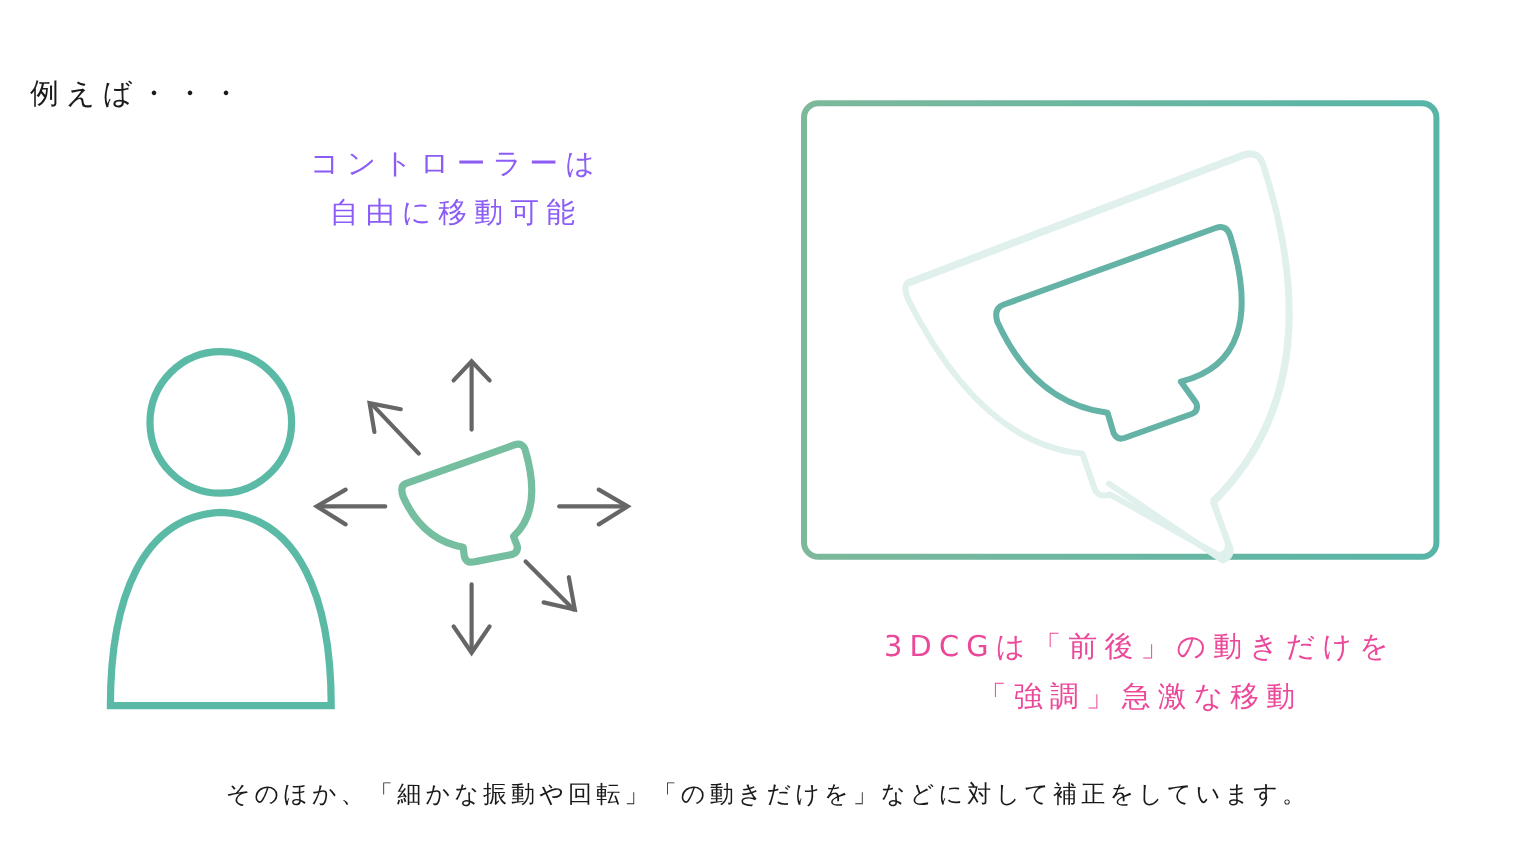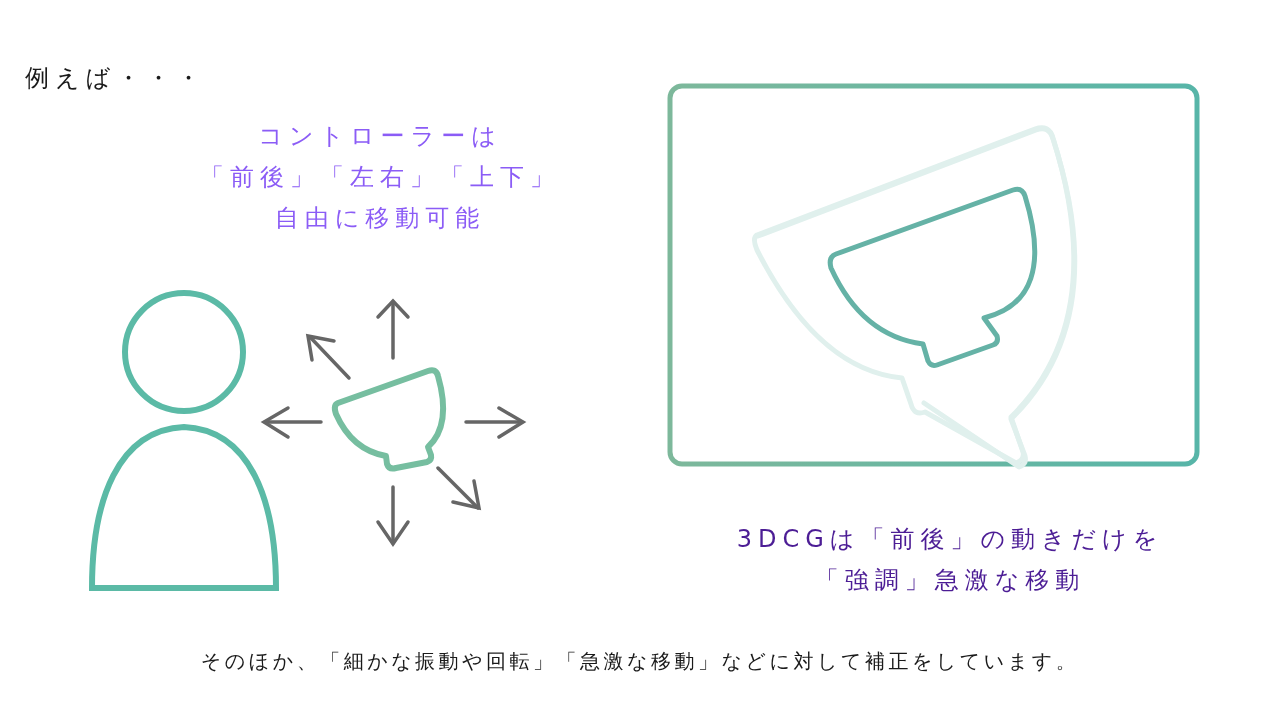--- a/index.html
+++ b/index.html
@@ -37,21 +37,21 @@
     }
     .caption-right {
       position: absolute;
       left: 680px;
       top: 519px;
       width: 540px;
       text-align: center;
       font-size: 24px;
       line-height: 41px;
       letter-spacing: 6px;
-      color: #4c1d95;
+      color: #ec4899;
     }
     .footer-note {
       position: absolute;
       left: 0;
       top: 648px;
       width: 1280px;
       text-align: center;
       font-size: 20px;
       letter-spacing: 3.5px;
       color: #1a1a1a;
@@ -63,21 +63,20 @@
       top: 0;
     }
   </style>
 </head>
 <body>
 
 <div class="heading">例えば・・・</div>
 
 <div class="caption-left">
   <span class="line">コントローラーは</span>
-  <span class="line">「前後」「左右」「上下」</span>
   <span class="line">自由に移動可能</span>
 </div>
 
 <svg class="art" width="1280" height="720" viewBox="0 0 1280 720">
   <defs>
     <linearGradient id="frameGrad" x1="0" y1="0" x2="1" y2="0">
       <stop offset="0" stop-color="#7db89b"></stop>
       <stop offset="1" stop-color="#57b5a8"></stop>
     </linearGradient>
     <marker id="ah" viewBox="0 0 20 20" refX="14" refY="10" markerWidth="20" markerHeight="20" markerUnits="userSpaceOnUse" orient="auto">
@@ -138,13 +137,13 @@
   <g fill="none" stroke="#65b2a6" stroke-width="5" stroke-linejoin="round">
     <path d="M836 254 L1013 190 Q1022 187 1025 196 Q1057 300 984 318 L997 336 Q999 343 993 345 L937 365 Q931 367 928 361 L923 344 Q862 336 831 268 Q828 257 836 254 Z"></path>
   </g>
 </svg>
 
 <div class="caption-right">
   <span class="line">3DCGは「前後」の動きだけを</span>
   <span class="line">「強調」急激な移動</span>
 </div>
 
-<div class="footer-note">そのほか、「細かな振動や回転」「急激な移動」などに対して補正をしています。</div>
+<div class="footer-note">そのほか、「細かな振動や回転」「の動きだけを」などに対して補正をしています。</div>
 
 </body></html>

